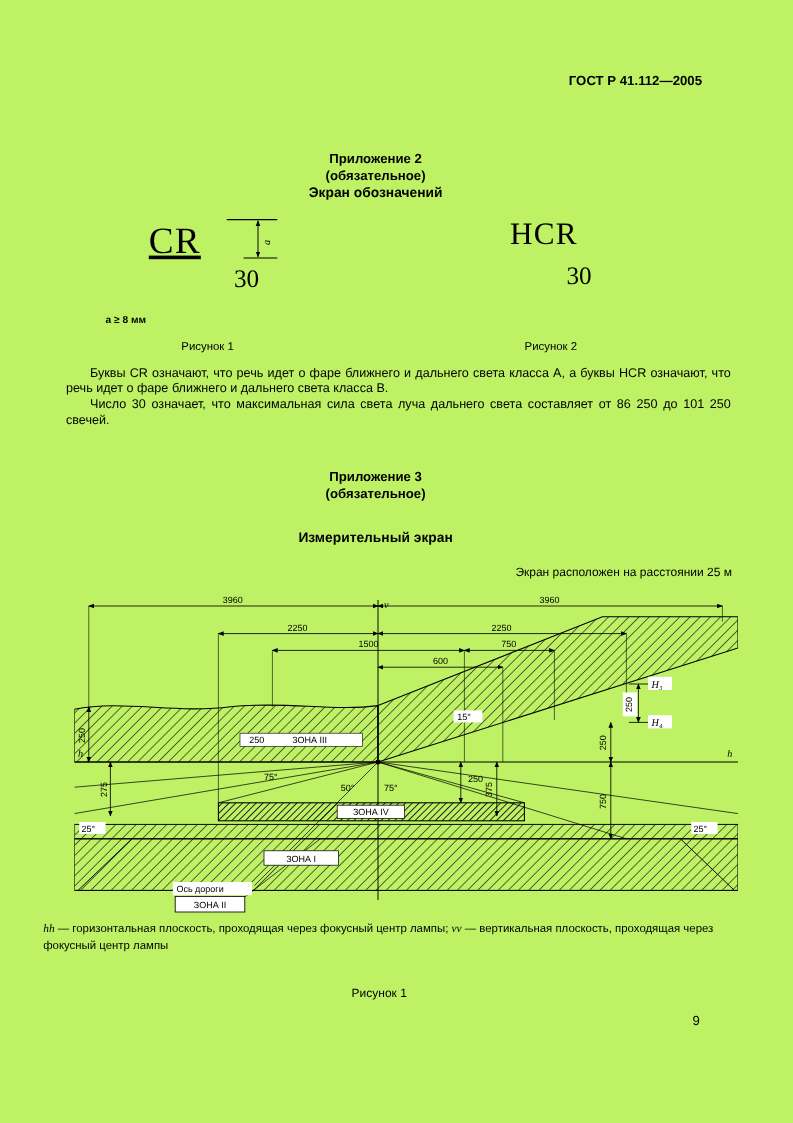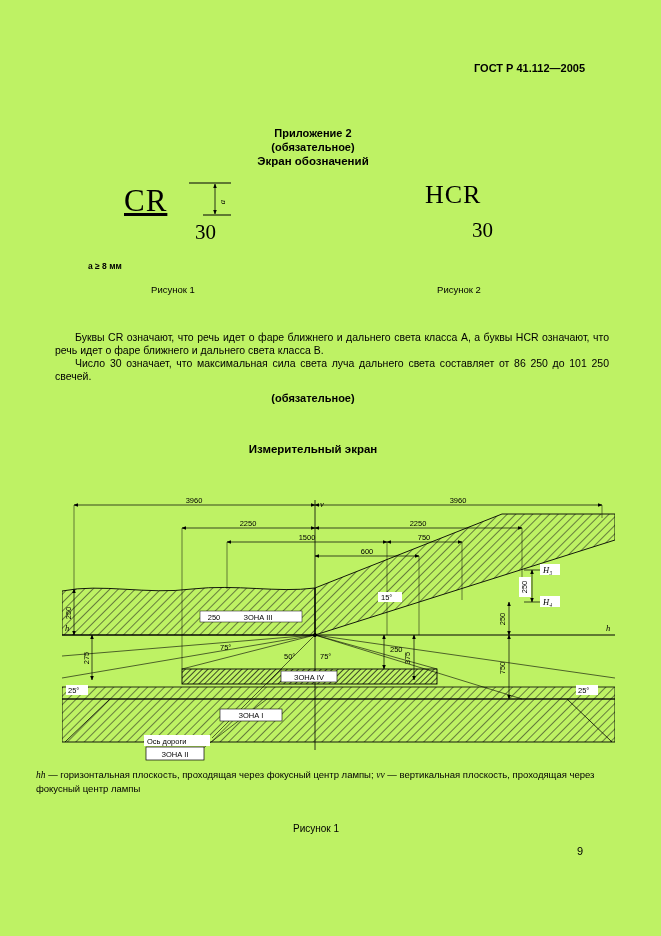--- a/index.html
+++ b/index.html
@@ -19,21 +19,21 @@
   .h-screen { top:443px; }
 
   .mark-cr { left:124px; top:183px; font-size:31px; letter-spacing:1px;text-decoration:underline; }
   .mark-hcr { left:425px; top:180px; font-size:26px; letter-spacing:1px; }
   .val-30-1 { left:195px; top:220px; font-size:21px; }
   .val-30-2 { left:472px; top:218px; font-size:21px; }
   .fig-note { left:88px; top:261px; font-size:8.5px; font-weight:bold; }
   .cap1 { left:118px; top:284px; width:110px; text-align:center; font-size:9.5px; }
   .cap2 { left:404px; top:284px; width:110px; text-align:center; font-size:9.5px; }
 
-  .paras { left:55px; top:331px; width:554px; font-size:10.5px; line-height:13px; text-align:justify; }
+  .paras { left:55px; top:305px; width:554px; font-size:10.5px; line-height:13px; text-align:justify; }
   .paras p { text-indent:20px; }
 
   .screen-note { left:0; top:472px; width:610px; text-align:right; font-size:10px; }
 
   .diagram { left:62px; top:492px; }
   svg text { font-family:"Liberation Sans",sans-serif; font-size:7.5px; fill:#000; }
   svg text.ax { font-family:"Liberation Serif",serif; font-style:italic; font-size:8.5px; }
   svg text.zn { font-size:7.5px; }
 
   .footnote { left:36px; top:748px; width:590px; text-align:left; font-size:9.5px; line-height:13px;margin-top:20px; }
@@ -73,25 +73,27 @@
   <div class="abs serif mark-hcr">HCR</div>
   <div class="abs serif val-30-2">30</div>
   <div class="abs cap2">Рисунок 2</div>
 
   <div class="abs paras">
     <p>Буквы CR означают, что речь идет о фаре ближнего и дальнего света класса А, а буквы HCR означают, что речь идет о фаре ближнего и дальнего света класса В.</p>
     <p>Число 30 означает, что максимальная сила света луча дальнего света составляет от 86 250 до 101 250 свечей.</p>
   </div>
 
   <div class="abs app-head app3-head">
+    <div>Приложение 3</div>
     <div>(обязательное)</div>
   </div>
 
   <div class="abs section-heading h-screen">Измерительный экран</div>
 
+  <div class="abs screen-note">Экран расположен на расстоянии 25 м</div>
 
   <svg class="abs diagram" width="553" height="288" viewBox="0 0 553 288">
     <defs>
       <pattern id="h1" patternUnits="userSpaceOnUse" width="6" height="6" patternTransform="rotate(45)">
         <line x1="0" y1="0" x2="0" y2="6" stroke="#1a1a1a" stroke-width="1.1"></line>
       </pattern>
       <pattern id="h2" patternUnits="userSpaceOnUse" width="4" height="4" patternTransform="rotate(45)">
         <line x1="0" y1="0" x2="0" y2="4" stroke="#111" stroke-width="1.5"></line>
       </pattern>
       <marker id="ar" viewBox="0 0 10 10" refX="9" refY="5" markerWidth="7" markerHeight="7" orient="auto-start-reverse">

